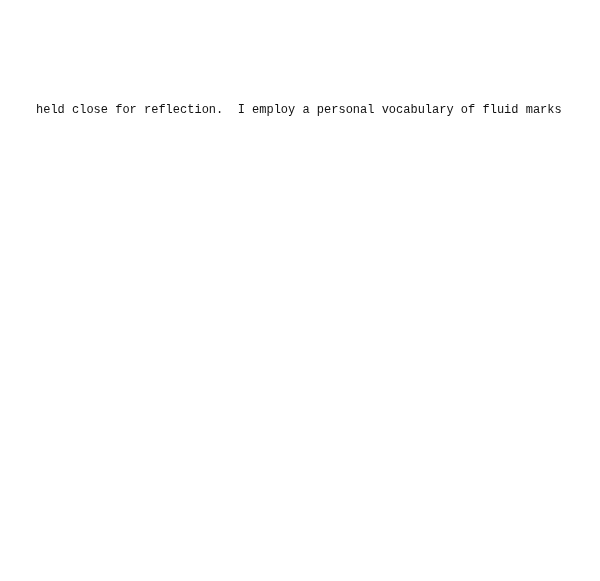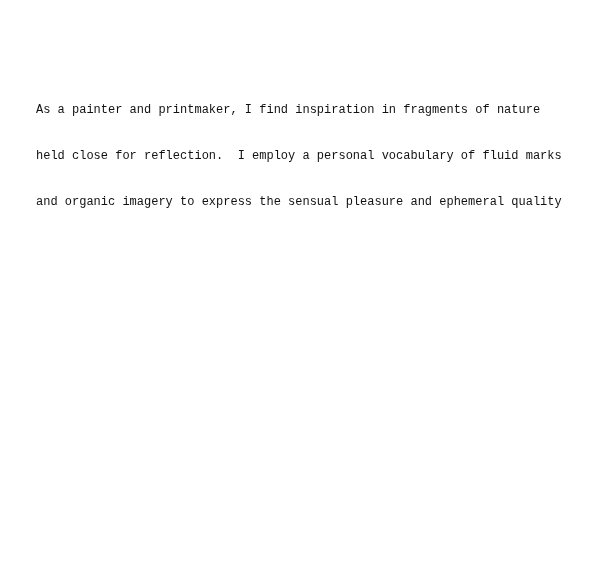--- a/index.html
+++ b/index.html
@@ -10,23 +10,21 @@
     font-size: 12px; line-height: 15.25px; color: #111111;
     white-space: pre; margin: 0;
   }
   .line { display: block; height: 15.25px; }
 </style>
 </head>
 <body>
 
 <div class="doc">
   <div>
-    <span class="line">As a painter and printmaker, I find inspiration in fragments of nature</span>
     <span class="line">held close for reflection.  I employ a personal vocabulary of fluid marks</span>
-    <span class="line">and organic imagery to express the sensual pleasure and ephemeral quality</span>
   </div>
   <span class="line"></span>
   
   
   
   
   
   
   
 </div>

